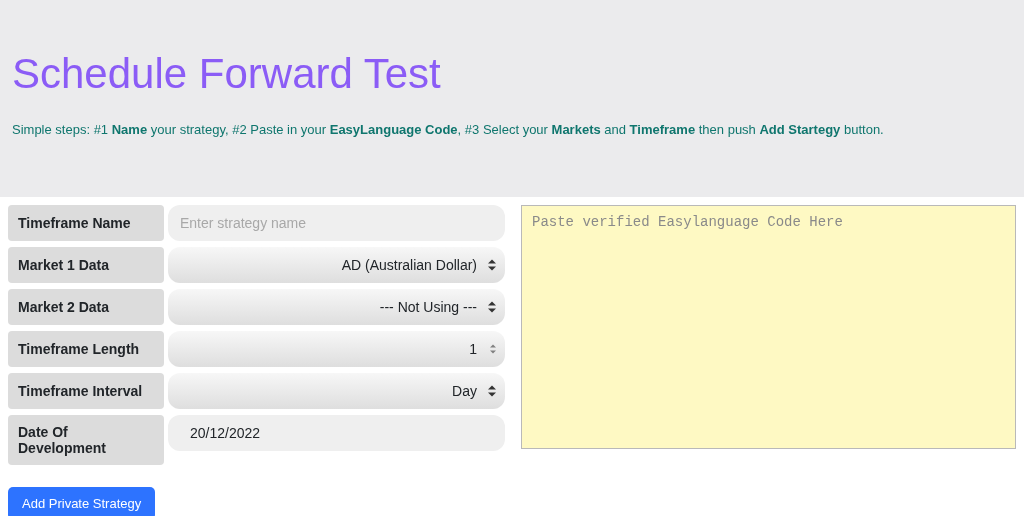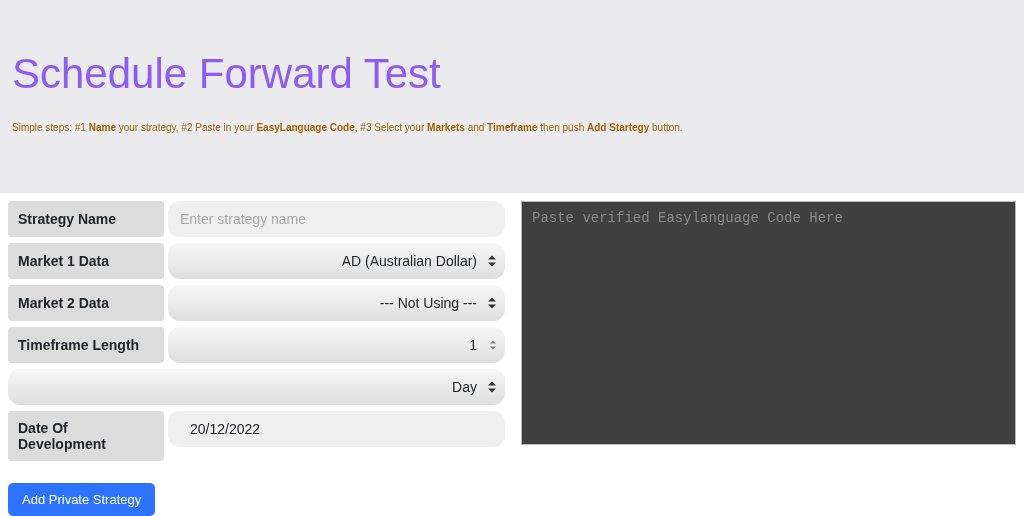--- a/index.html
+++ b/index.html
@@ -13,22 +13,22 @@
       background: #ebebed;
       padding: 50px 12px 60px 12px;
     }
     .header h1 {
       font-size: 42px;
       font-weight: 400;
       margin-bottom: 24px;
       color: #8b5cf6;
     }
     .header p {
-      font-size: 10px;
-      color: #a16207;
+      font-size: 13px;
+      color: #0f766e;
     }
     .header p .b { font-weight: 700; }
     .content {
       display: flex;
       gap: 16px;
       padding: 8px 8px 0 8px;
       align-items: flex-start;
     }
     .left {
       flex: 0 0 497px;
@@ -92,21 +92,21 @@
       gap: 1px;
     }
     .arrows.small svg { opacity: 0.7; }
     .right {
       flex: 1;
     }
     .code-area {
       width: 100%;
       height: 244px;
       border: 1px solid #b9b9b9;
-      background: #404040;
+      background: #fef9c3;
       padding: 8px 10px;
       font-family: "Courier New", monospace;
       font-size: 14px;
       color: #8a8a8a;
       resize: none;
       outline: none;
     }
     .code-area::placeholder { color: #8a8a8a; }
     .btn-row { padding: 16px 8px 8px 8px; }
     .btn {
@@ -127,21 +127,21 @@
   <h1>Schedule Forward Test</h1>
   <p>
     <span>Simple steps: #1 </span><span class="b">Name</span><span> your strategy, #2 Paste in your </span><span class="b">EasyLanguage Code</span><span>, #3 Select your </span><span class="b">Markets</span><span> and </span><span class="b">Timeframe</span><span> then push </span><span class="b">Add Startegy</span><span> button.</span>
   </p>
 </div>
 
 <div class="content">
   <div class="left">
 
     <div class="row">
-      <div class="label">Strategy Name</div>
+      <div class="label">Timeframe Name</div>
       <div class="field">
         <input type="text" class="text-input" placeholder="Enter strategy name" style="">
       </div>
     </div>
 
     <div class="row">
       <div class="label">Market 1 Data</div>
       <div class="field">
         <select class="select-input">
           <option>AD (Australian Dollar)</option>
@@ -183,20 +183,21 @@
               <polygon points="1,4 4,1 7,4" fill="#555"></polygon>
             </svg>
           <svg width="8" height="5">
               <polygon points="1,1 4,4 7,1" fill="#555"></polygon>
             </svg>
         </span>
       </div>
     </div>
 
     <div class="row">
+      <div class="label">Timeframe Interval</div>
       <div class="field">
         <select class="select-input">
           <option>Day</option>
         </select>
         <span class="arrows">
           <svg width="10" height="6">
               <polygon points="1,5 5,1 9,5" fill="#333"></polygon>
             </svg>
           <svg width="10" height="6">
               <polygon points="1,1 5,5 9,1" fill="#333"></polygon>

